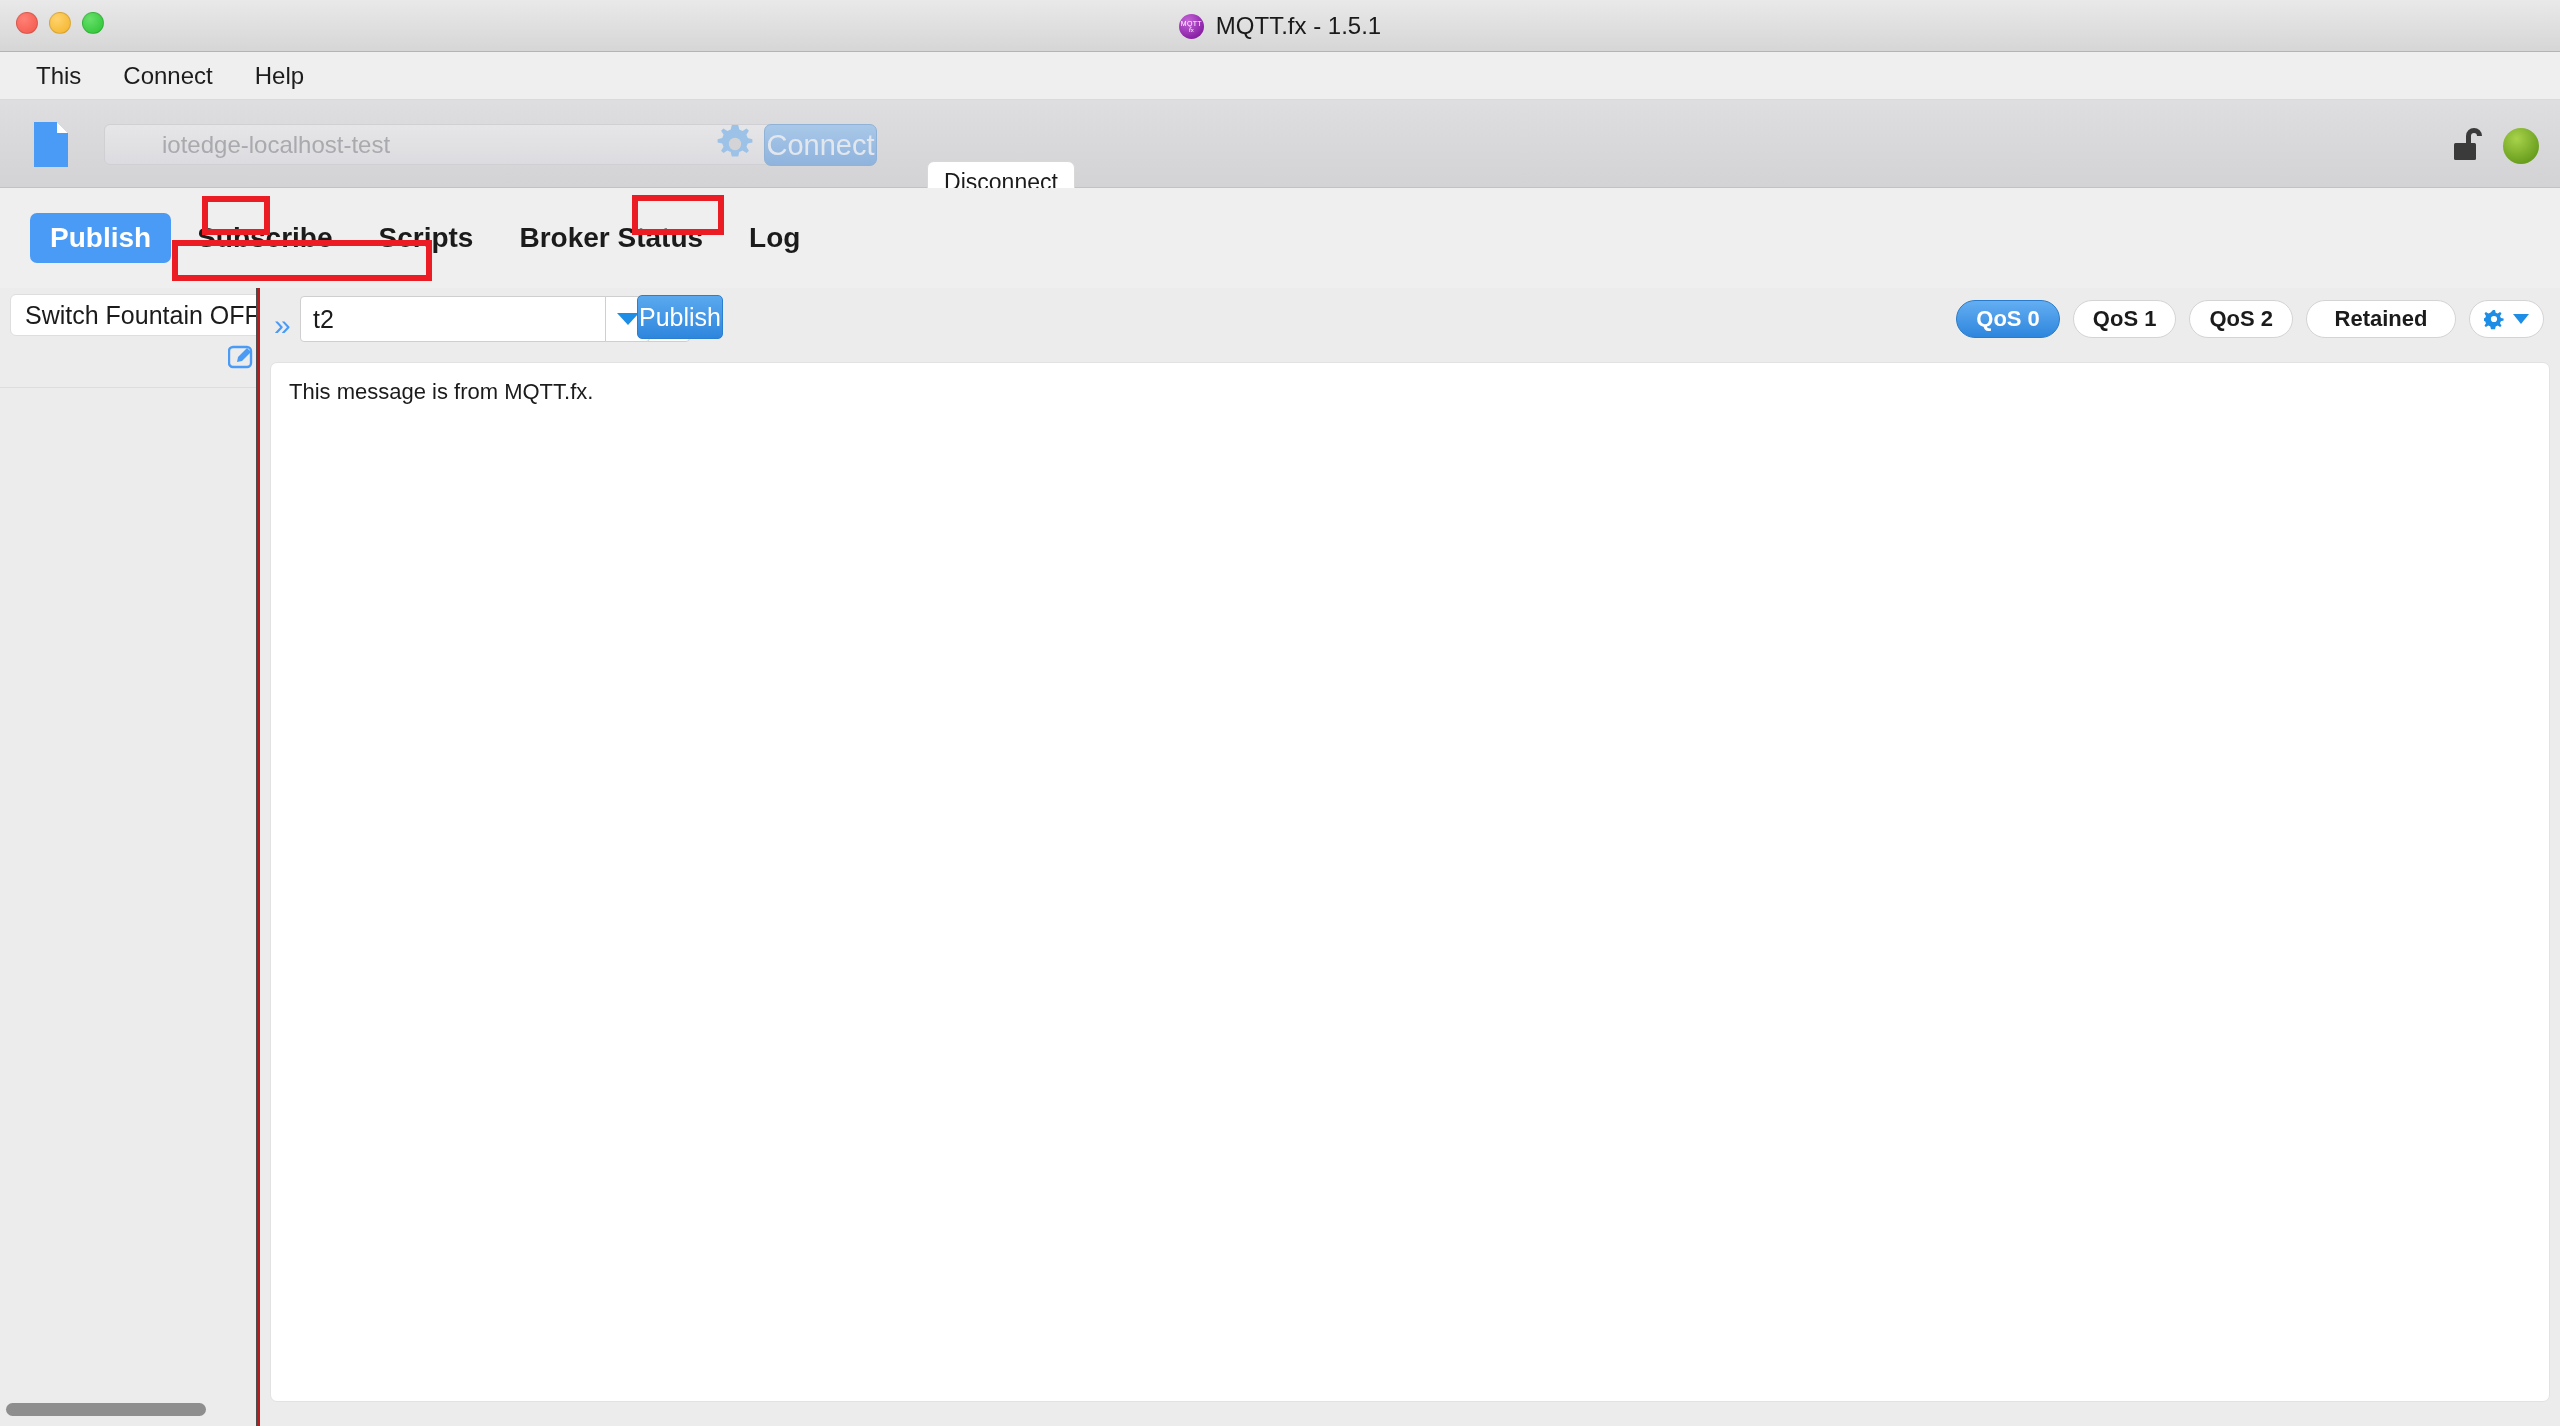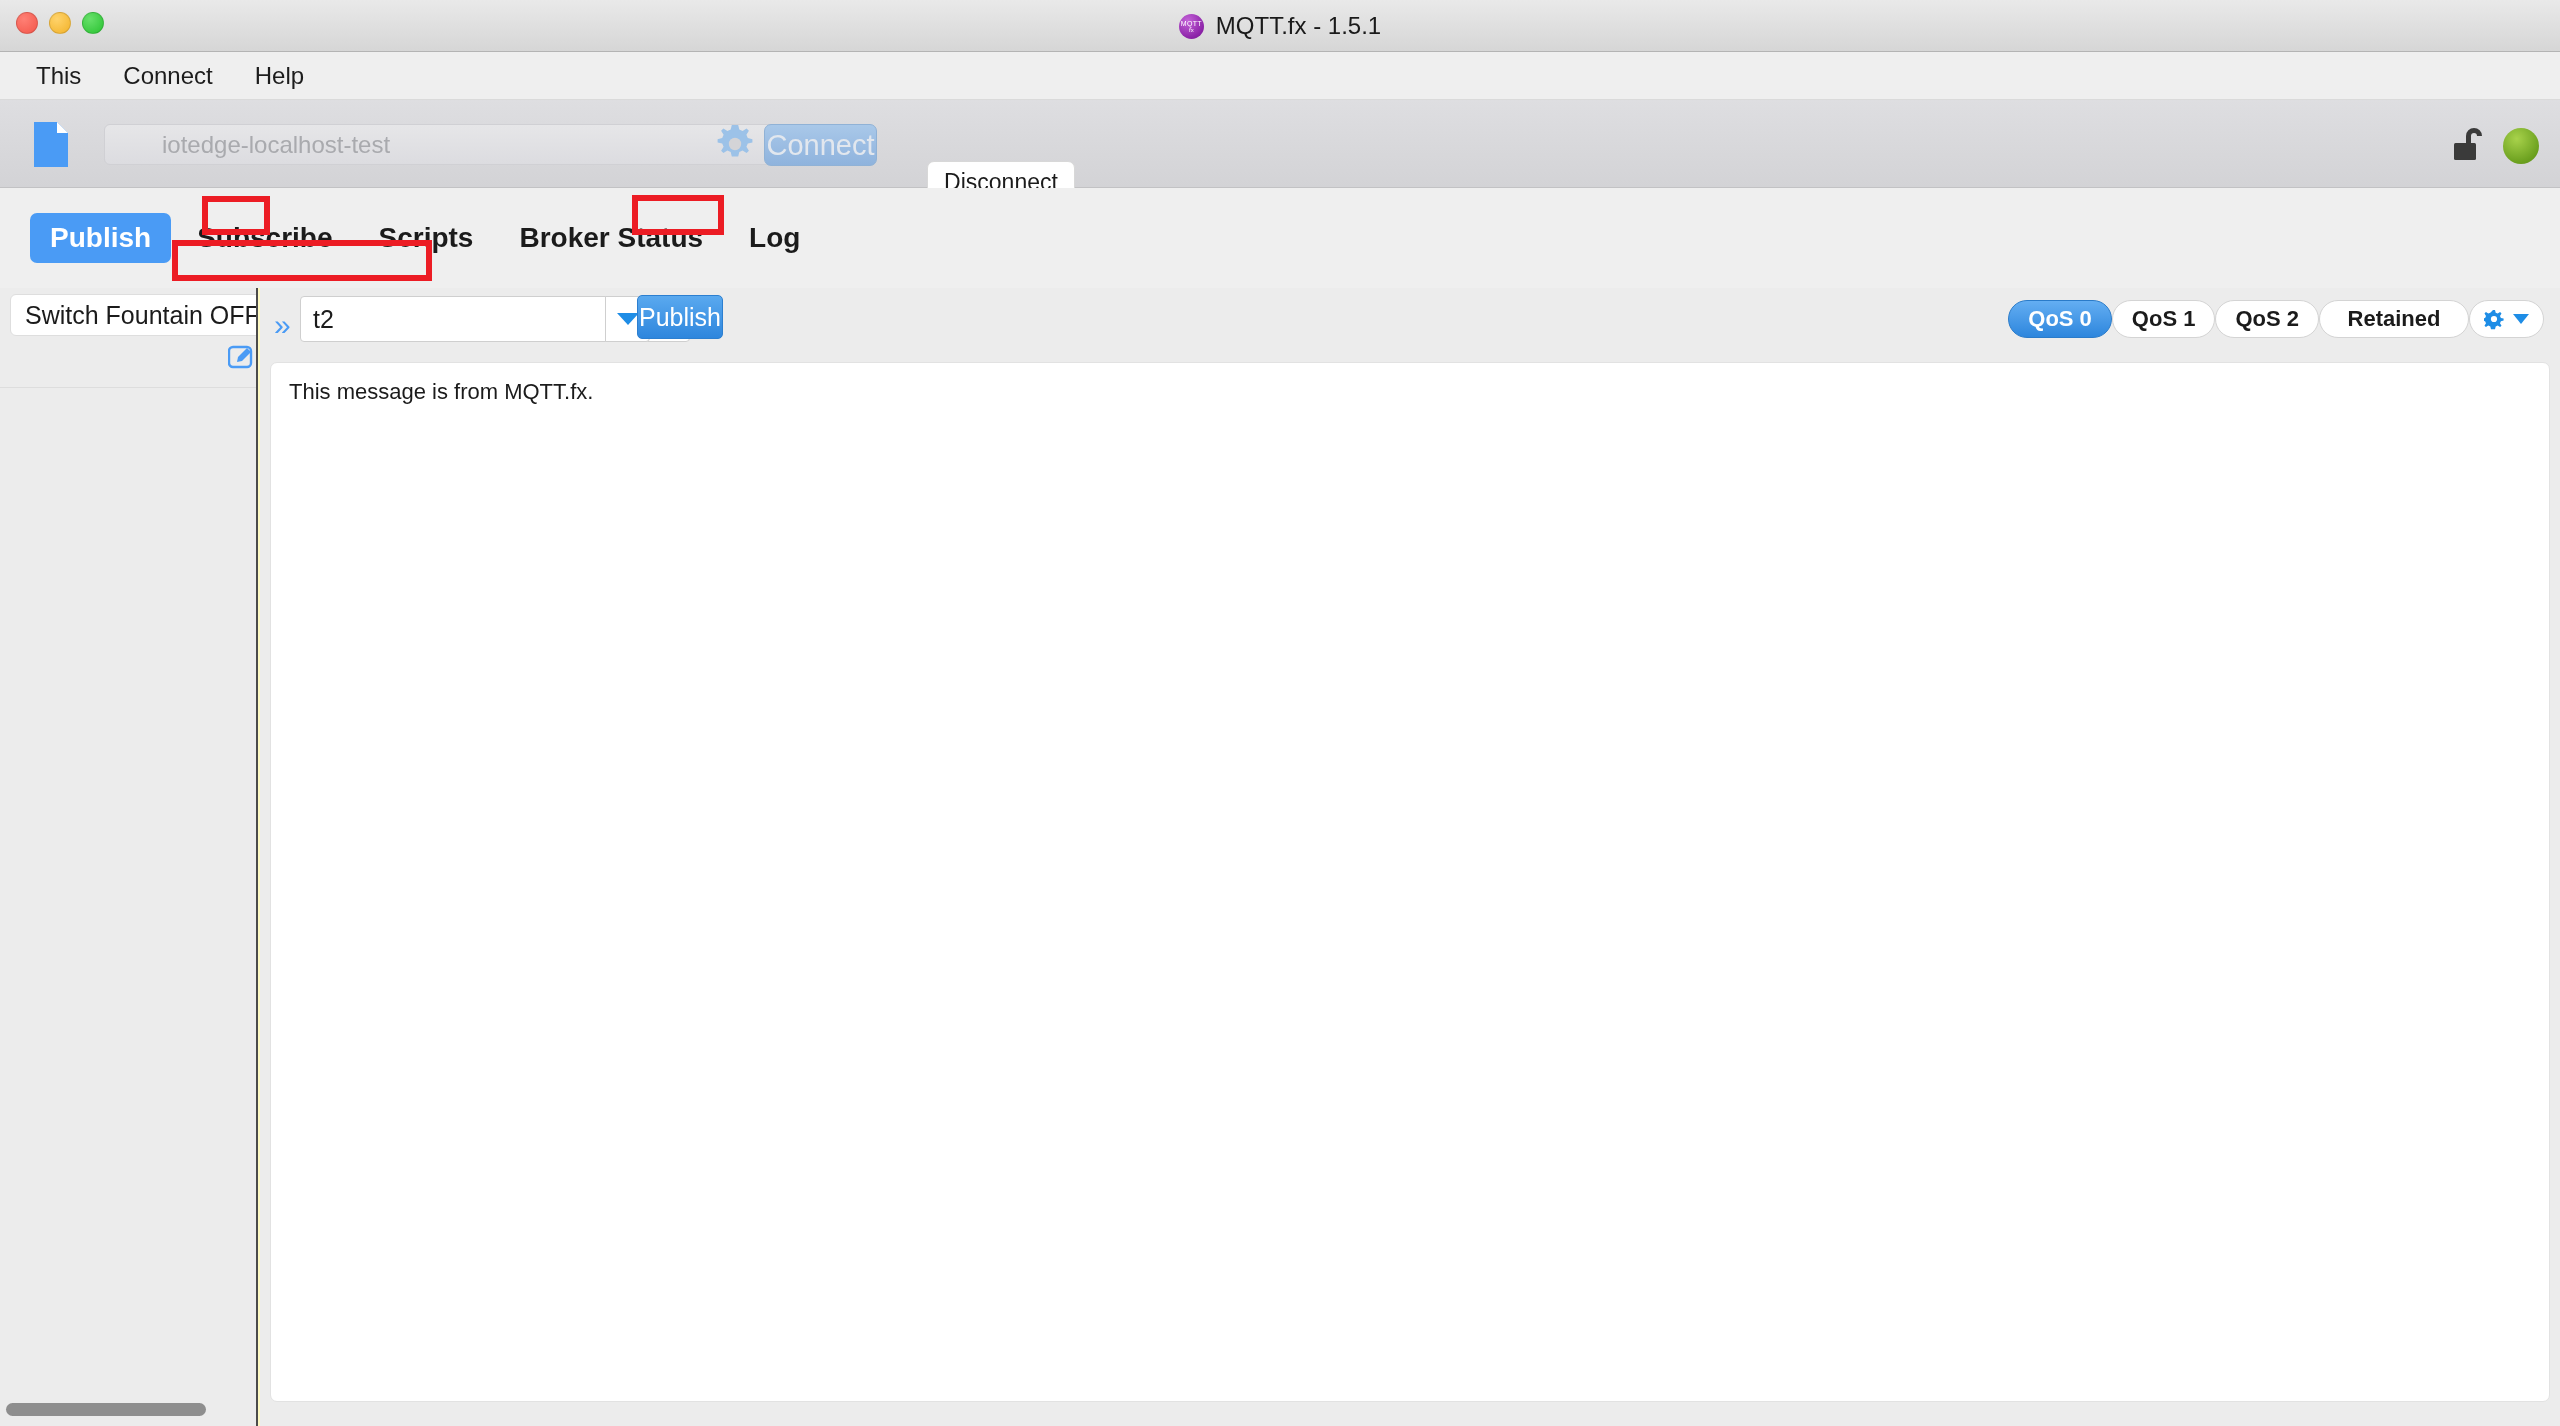--- a/index.html
+++ b/index.html
@@ -11,21 +11,21 @@
     height: 1426px;
     overflow: hidden;
     background: #ececec;
     font-family: "Liberation Sans", sans-serif;
     -webkit-font-smoothing: antialiased;
   }
   .app {
     position: relative;
     width: 2560px;
     height: 1426px;
-    background: #fef9c3;
+    background: #b91c1c;
     overflow: hidden;
   }
 
   
   .titlebar {
     position: absolute;
     left: 0; top: 0;
     width: 2560px;
     height: 52px;
     background: linear-gradient(#e9e9e9, #d6d6d6);
@@ -319,20 +319,21 @@
     display: flex; align-items: center; justify-content: center;
     color: #ffffff;
     font-size: 25px;
   }
 
   .qos-group {
     position: absolute;
     right: 16px; top: 12px;
     display: flex;
     align-items: flex-end;
+    gap: 13px;
   }
   .pill {
     height: 38px;
     min-width: 86px;
     padding: 0 19px;
     border-radius: 19px;
     background: #ffffff;
     border: 1px solid #d4d4d4;
     box-sizing: border-box;
     display: flex; align-items: center; justify-content: center;

